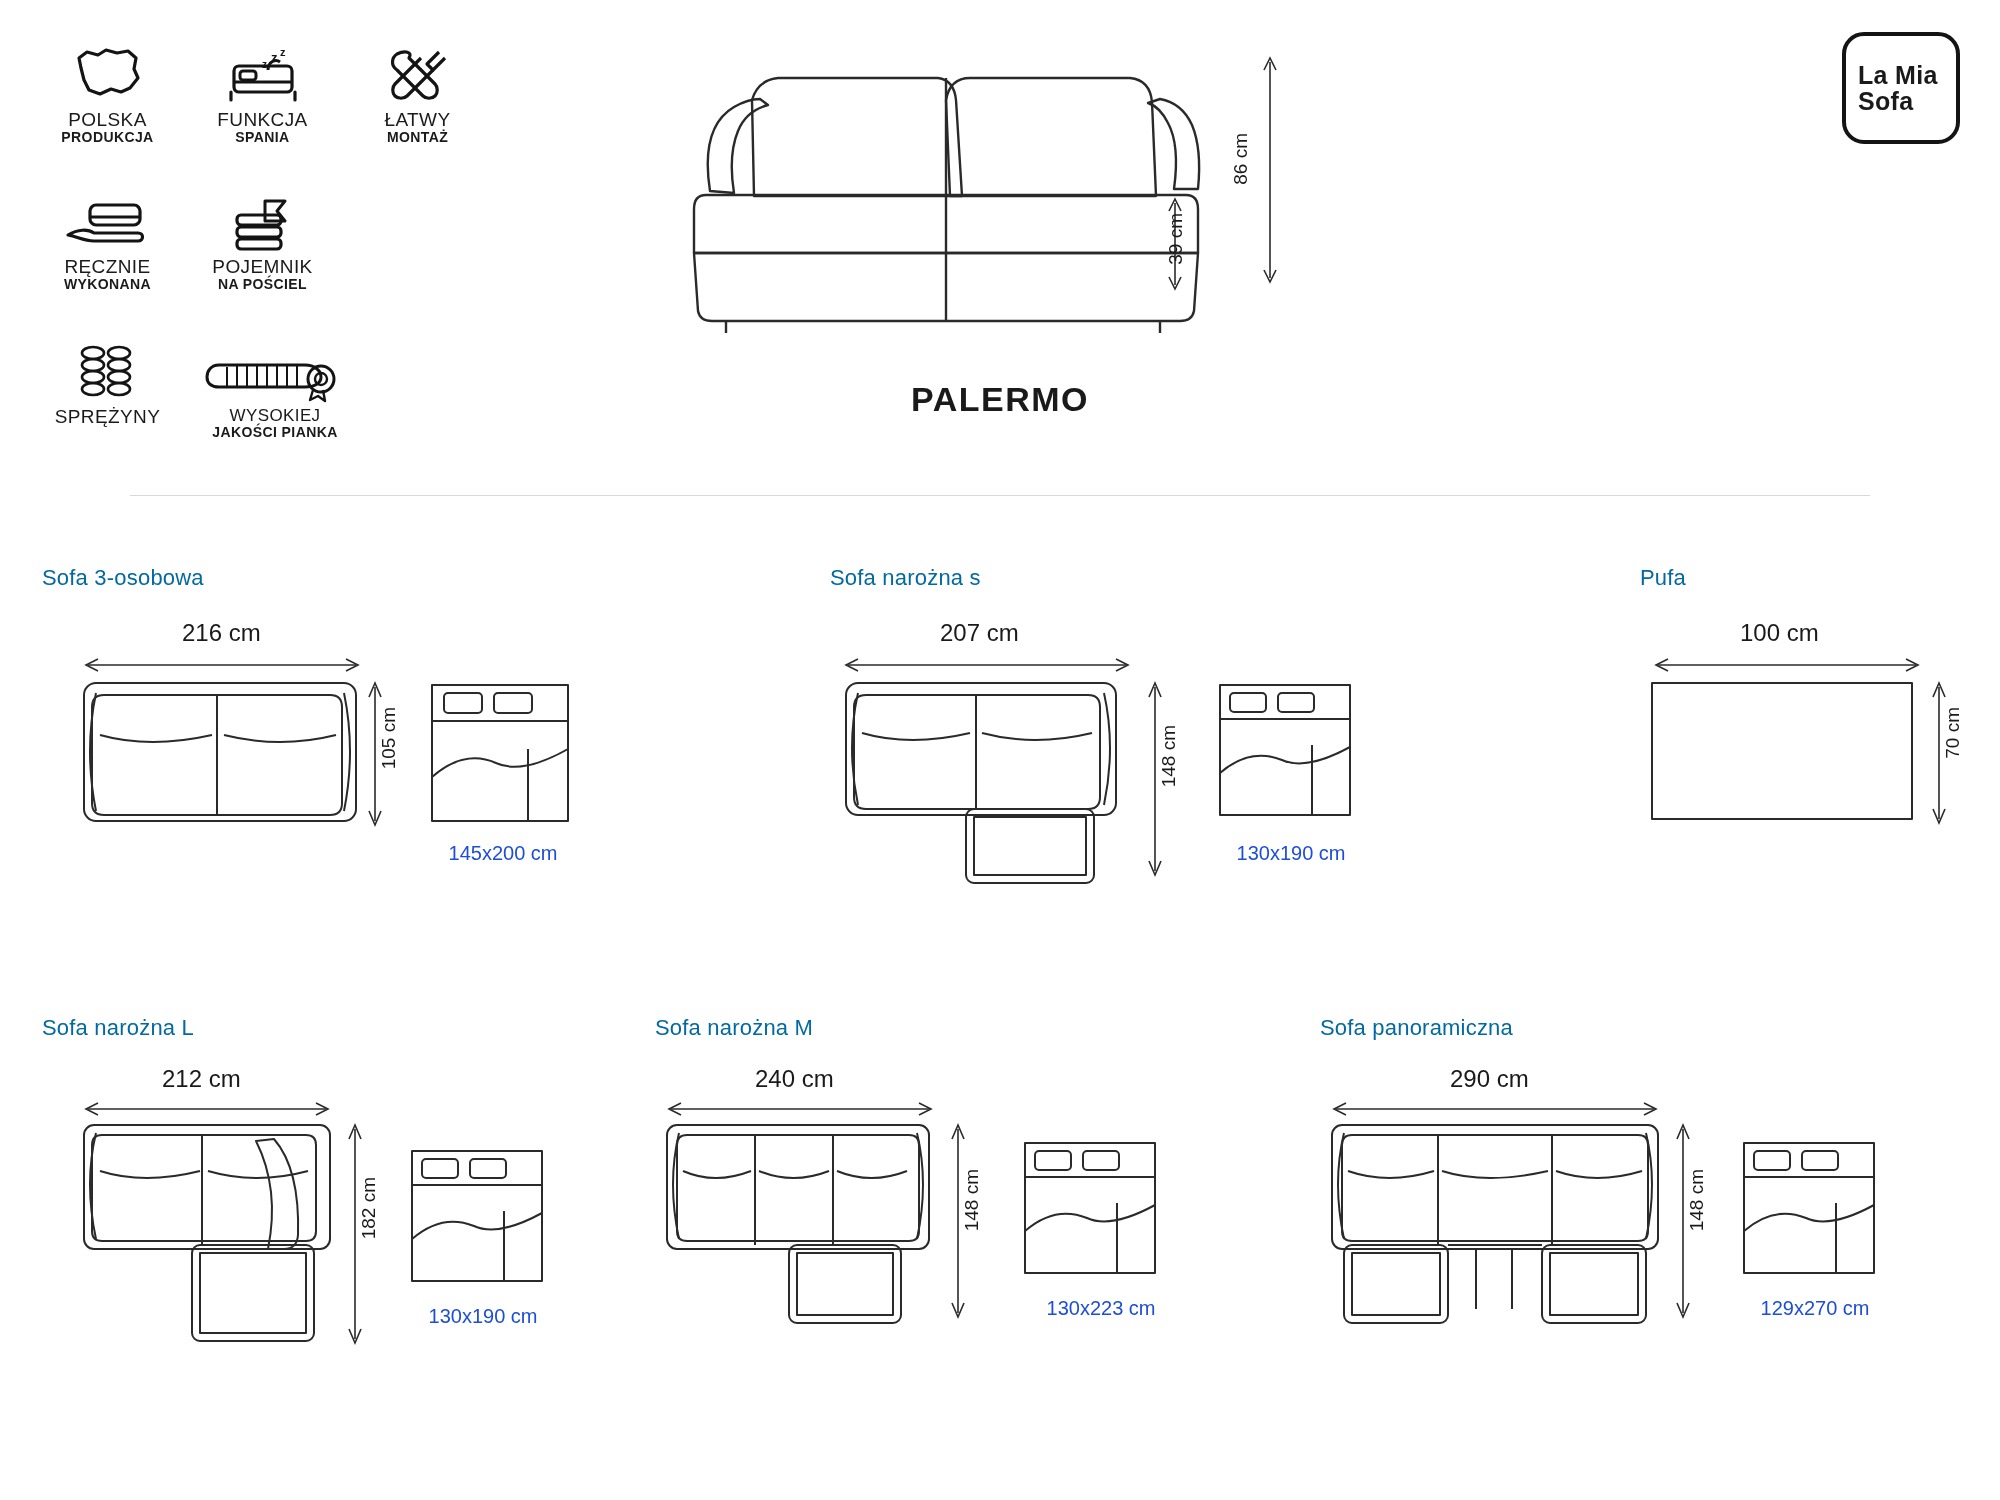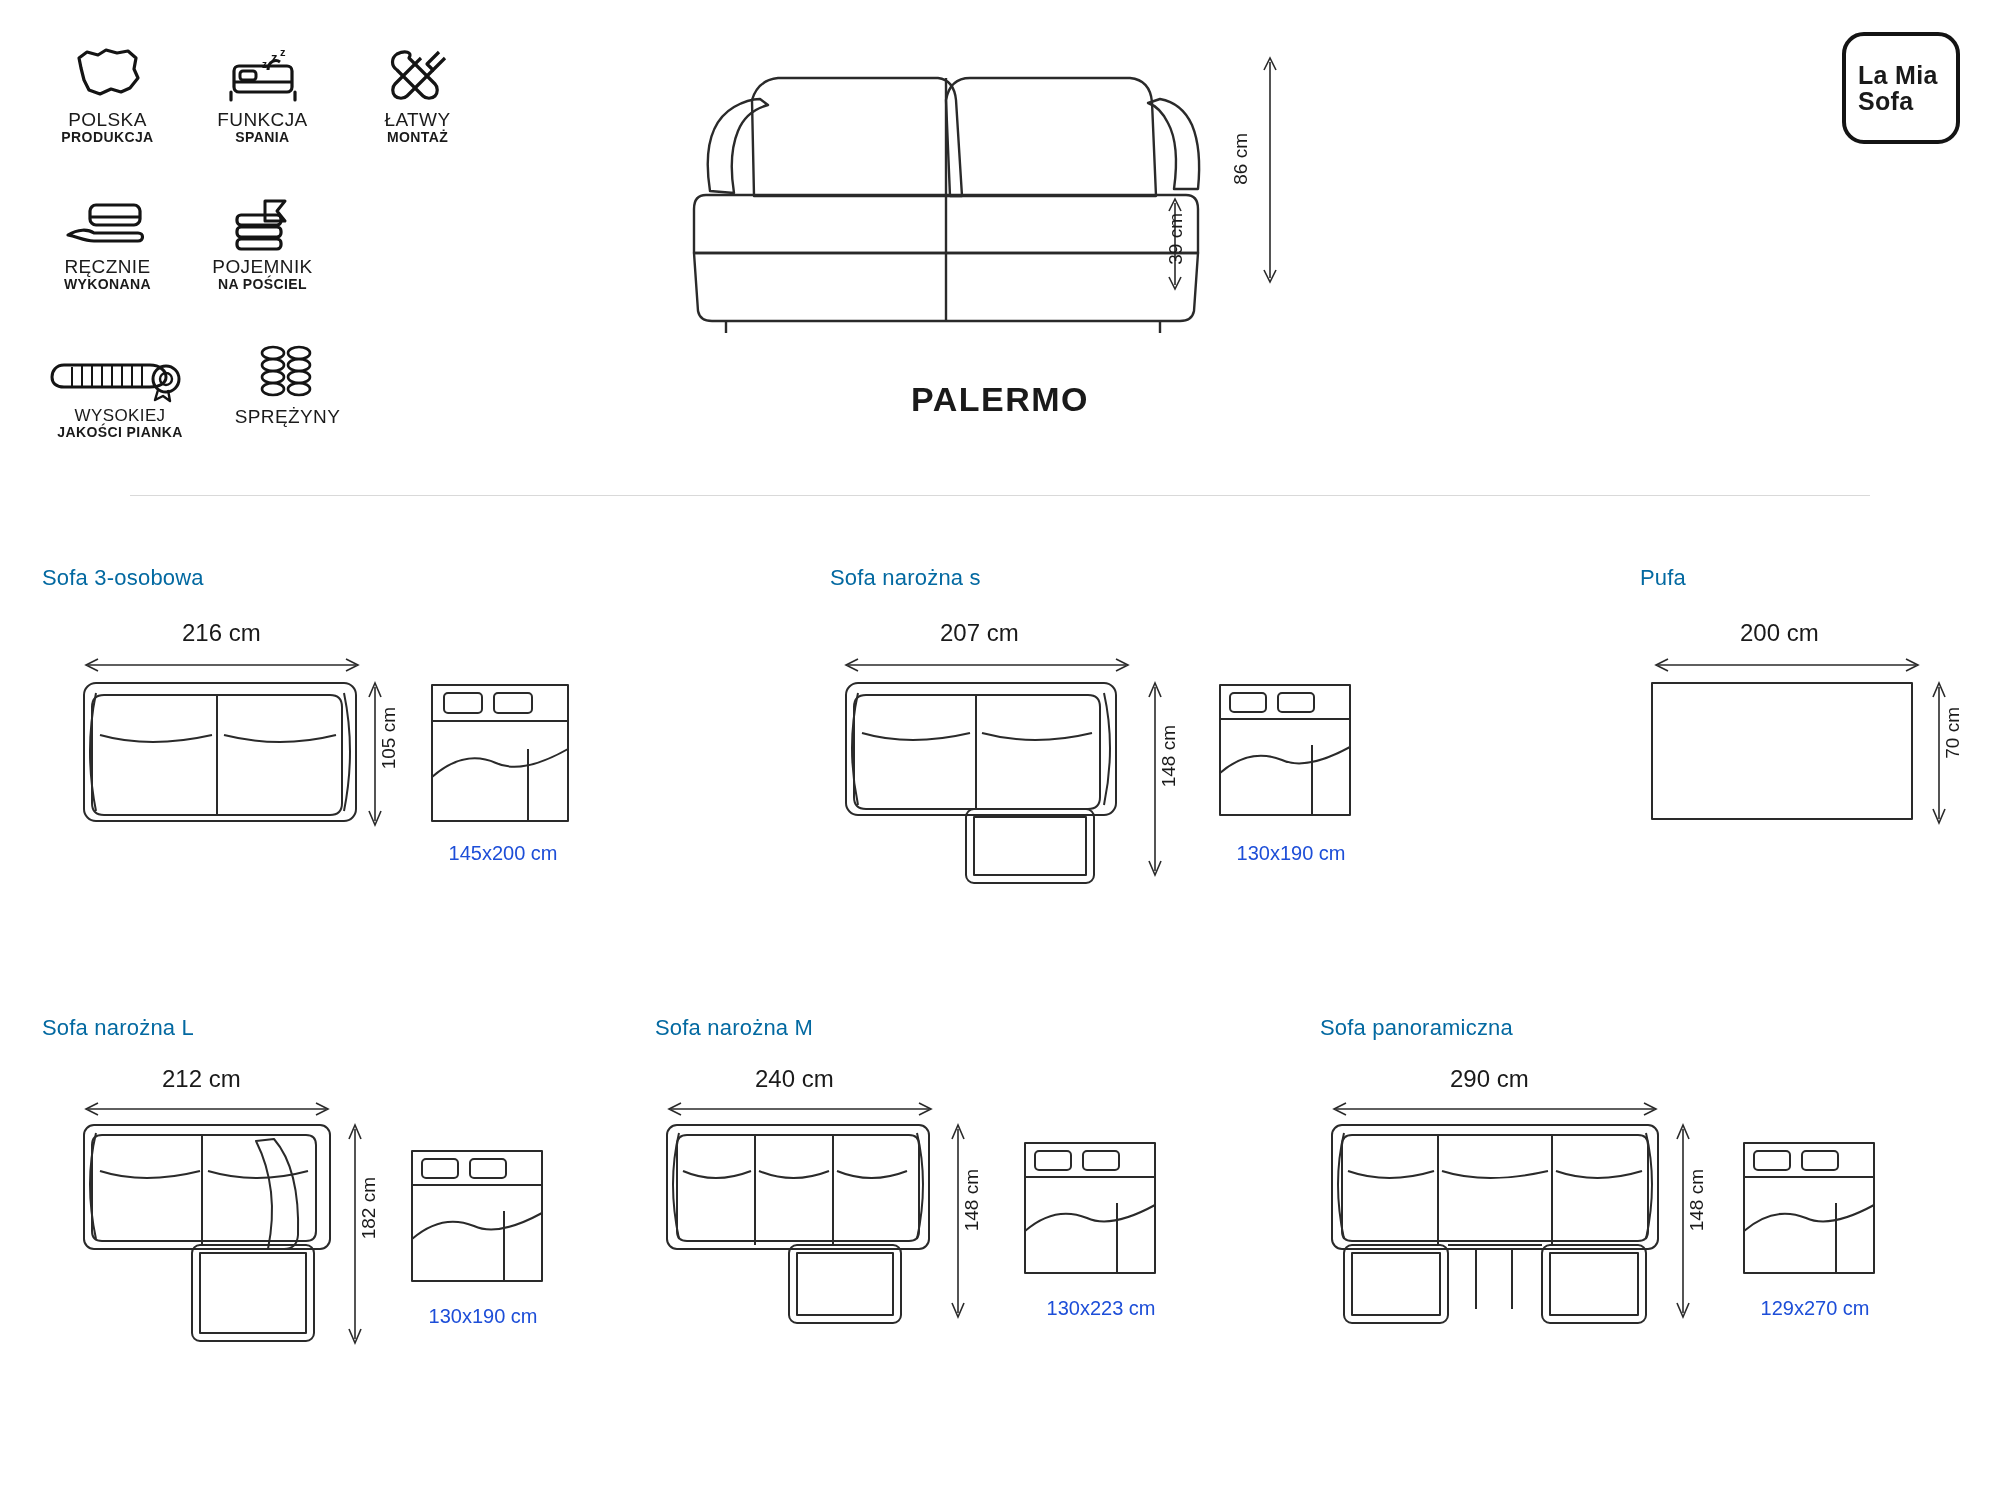--- a/index.html
+++ b/index.html
@@ -119,54 +119,54 @@
             <rect x="12" y="32" width="44" height="10" rx="4" fill="none" stroke="#141414" stroke-width="3.2"></rect>
             <rect x="12" y="44" width="44" height="10" rx="4" fill="none" stroke="#141414" stroke-width="3.2"></rect>
           </svg>
         </div>
         <div class="t1">POJEMNIK</div>
         <div class="t2">NA POŚCIEL</div>
       </div>
     </div>
 
     <div class="feat-row" style="margin-top:24px;">
-      <div class="feat small" style="width:180px;">
-        <div class="ico">
-          <svg width="140" height="58" viewBox="0 0 140 58">
-            <path d="M14 20 l86 0 c10 0 16 6 16 12 c0 6 -6 10 -16 10 l-86 0 c-8 0 -12 -4 -12 -10 c0 -6 4 -12 12 -12 Z" fill="none" stroke="#141414" stroke-width="3"></path>
-            <g stroke="#141414" stroke-width="2">
-              <path d="M22 22 L22 41 M32 21 L32 41 M42 21 L42 41 M52 21 L52 41 M62 21 L62 41 M72 21 L72 41 M82 21 L82 41 M92 21 L92 41"></path>
-            </g>
-            <circle cx="116" cy="34" r="13" fill="none" stroke="#141414" stroke-width="3"></circle>
-            <circle cx="116" cy="34" r="6" fill="none" stroke="#141414" stroke-width="2.4"></circle>
-            <path d="M108 45 l-3 10 l8 -4 l7 5 l-2 -11" fill="none" stroke="#141414" stroke-width="2.4" stroke-linejoin="round"></path>
-          </svg>
-        </div>
-        <div class="t1">WYSOKIEJ</div>
-        <div class="t2">JAKOŚCI PIANKA</div>
-      </div>
-
       <div class="feat">
         <div class="ico">
           <svg width="70" height="62" viewBox="0 0 70 62">
             <g fill="none" stroke="#141414" stroke-width="2.6">
               <ellipse cx="20" cy="12" rx="11" ry="6"></ellipse>
                 <ellipse cx="20" cy="24" rx="11" ry="6"></ellipse>
               <ellipse cx="20" cy="36" rx="11" ry="6"></ellipse>
                 <ellipse cx="20" cy="48" rx="11" ry="6"></ellipse>
               <ellipse cx="46" cy="12" rx="11" ry="6"></ellipse>
                 <ellipse cx="46" cy="24" rx="11" ry="6"></ellipse>
               <ellipse cx="46" cy="36" rx="11" ry="6"></ellipse>
                 <ellipse cx="46" cy="48" rx="11" ry="6"></ellipse>
             </g>
           </svg>
         </div>
         <div class="t1">SPRĘŻYNY</div>
         <div class="t2"></div>
       </div>
+
+      <div class="feat small" style="width:180px;">
+        <div class="ico">
+          <svg width="140" height="58" viewBox="0 0 140 58">
+            <path d="M14 20 l86 0 c10 0 16 6 16 12 c0 6 -6 10 -16 10 l-86 0 c-8 0 -12 -4 -12 -10 c0 -6 4 -12 12 -12 Z" fill="none" stroke="#141414" stroke-width="3"></path>
+            <g stroke="#141414" stroke-width="2">
+              <path d="M22 22 L22 41 M32 21 L32 41 M42 21 L42 41 M52 21 L52 41 M62 21 L62 41 M72 21 L72 41 M82 21 L82 41 M92 21 L92 41"></path>
+            </g>
+            <circle cx="116" cy="34" r="13" fill="none" stroke="#141414" stroke-width="3"></circle>
+            <circle cx="116" cy="34" r="6" fill="none" stroke="#141414" stroke-width="2.4"></circle>
+            <path d="M108 45 l-3 10 l8 -4 l7 5 l-2 -11" fill="none" stroke="#141414" stroke-width="2.4" stroke-linejoin="round"></path>
+          </svg>
+        </div>
+        <div class="t1">WYSOKIEJ</div>
+        <div class="t2">JAKOŚCI PIANKA</div>
+      </div>
     </div>
   </div>
 
   <div class="brand">
     <div>La Mia</div>
     <div>Sofa</div>
   </div>
 
   <div class="hero">
     <svg width="620" height="290" viewBox="0 0 620 290">
@@ -312,21 +312,21 @@
   <div class="variant" style="left:1640px;top:565px;width:330px;">
     <div class="v-title">Pufa</div>
     <div class="v-body" style="height:300px;">
       <svg style="position:absolute;left:12px;top:58px;" width="270" height="20">
         <g stroke="#2a2a2a" stroke-width="1.6" fill="none">
           <path d="M6 10 L264 10"></path>
             <path d="M16 4 L4 10 L16 16"></path>
             <path d="M254 4 L266 10 L254 16"></path>
         </g>
       </svg>
-      <div class="dim-label" style="position:absolute;left:100px;top:22px;">200 cm</div>
+      <div class="dim-label" style="position:absolute;left:100px;top:22px;">100 cm</div>
 
       <svg style="position:absolute;left:6px;top:82px;" width="280" height="150">
         <g fill="none" stroke="#2a2a2a" stroke-width="2" stroke-linejoin="round">
           <rect x="6" y="4" width="260" height="136"></rect>
         </g>
       </svg>
 
       <svg style="position:absolute;left:284px;top:82px;" width="30" height="150">
         <g stroke="#2a2a2a" stroke-width="1.6" fill="none">
           <path d="M15 8 L15 140"></path>

